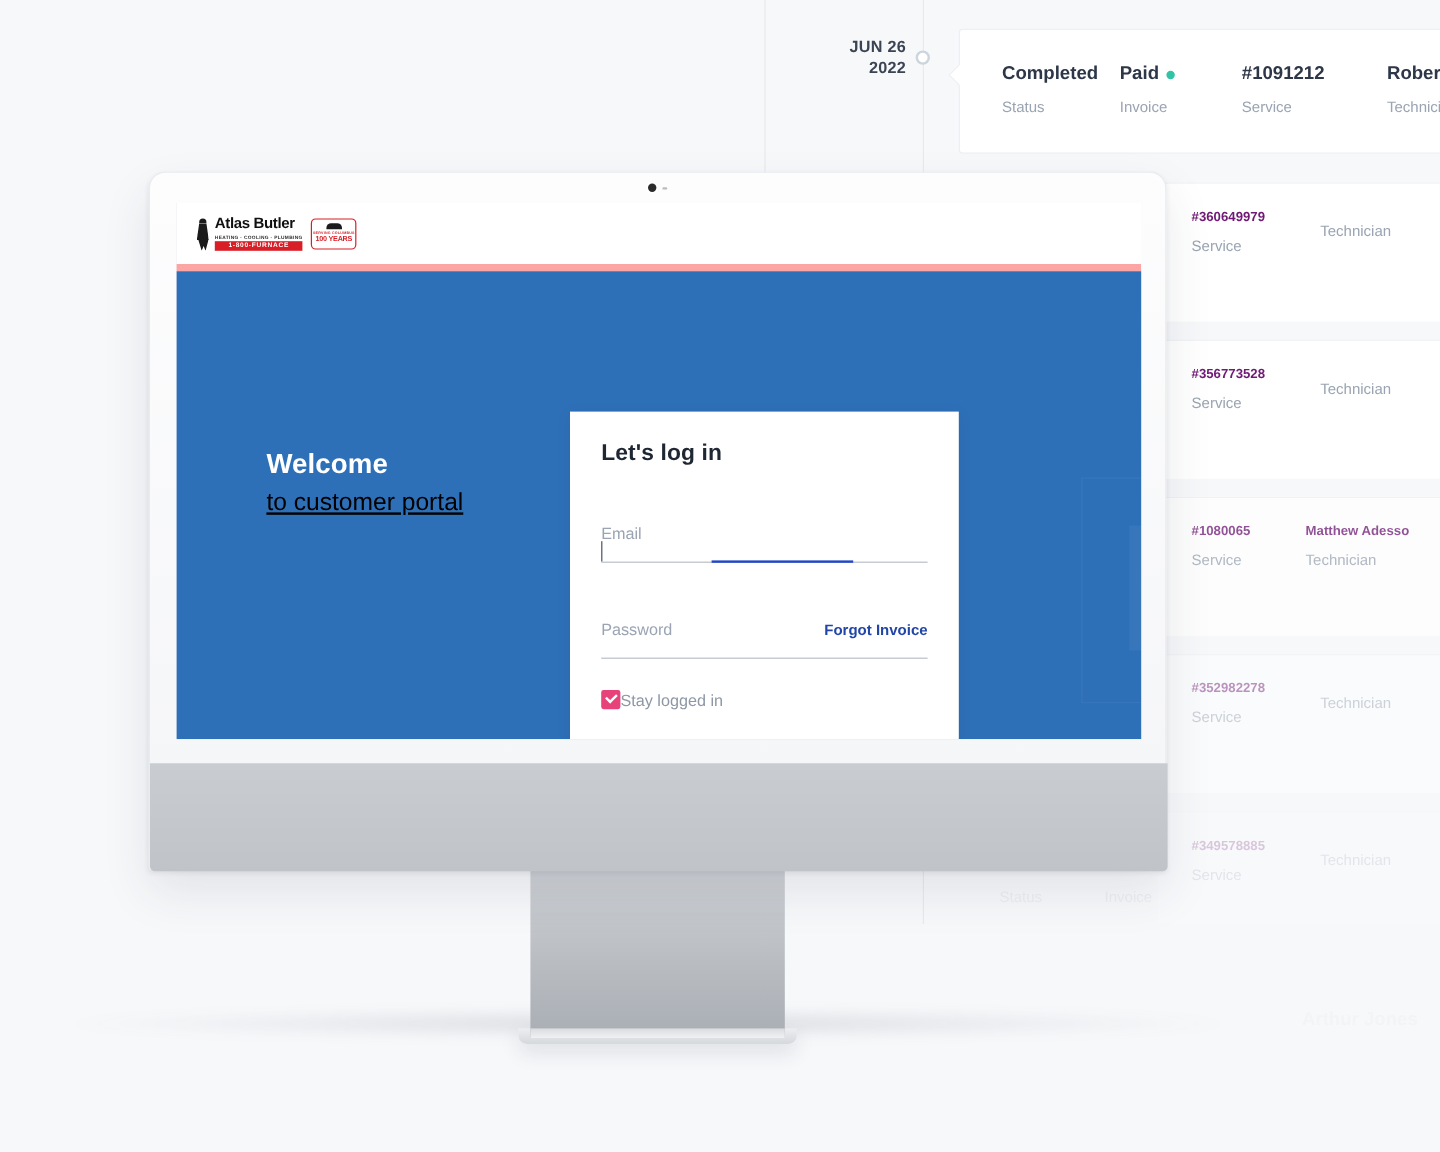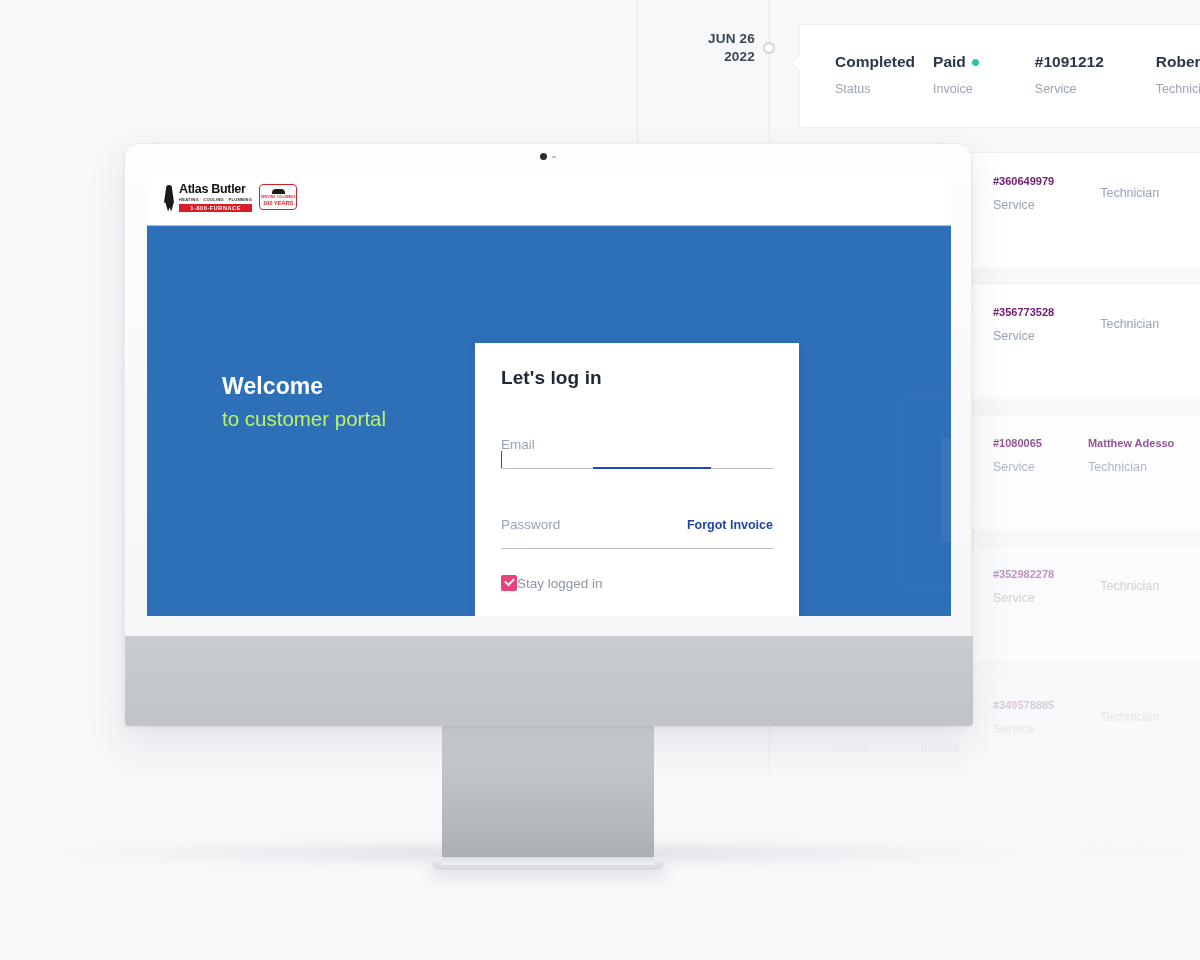--- a/index.html
+++ b/index.html
@@ -101,36 +101,36 @@
   }
   .shadow {
     position: absolute; left: 40px; top: 840px; width: 1000px; height: 26px;
     background: radial-gradient(ellipse at center, rgba(60,70,90,.16) 0%, rgba(60,70,90,0) 70%);
     filter: blur(5px);
   }
 
   
   .portal-top {
     position: absolute; left: 0; top: 0; width: 804px; height: 57px;
-    background: #fff; border-bottom: 1px solid #fca5a5;
+    background: #fff; border-bottom: 6px solid #fca5a5;
     display: flex; align-items: center; padding-left: 16px; gap: 9px;
   }
   .portal-body { position: absolute; left: 0; top: 57px; width: 960px; height: 390px;
                  background: #2e70b8; overflow: hidden; }
   .watermark {
     position: absolute; right: 62px; bottom: 74px; width: 104px; height: 104px;
     border: 22px solid rgba(255,255,255,.045);
   }
   .watermark:after {
     content:""; position:absolute; left:-62px; top:-62px; width: 186px; height: 186px;
     border: 1px solid rgba(255,255,255,.04);
   }
   .welcome { position: absolute; left: 75px; top: 147px; }
   .welcome .l1 { font-size: 23px; color: #fff; font-weight: 700; letter-spacing: .1px; }
-  .welcome .l2 { font-size: 20.5px; color: #bef264; font-weight: 400; margin-top: 7px; }
+  .welcome .l2 { font-size: 20.5px; color: #000000; font-weight: 400; margin-top: 7px; text-decoration: underline; }
 
   .login-card {
     position: absolute; left: 328px; top: 117px; width: 324px; height: 300px;
     background: #fff; box-shadow: 0 2px 10px rgba(20,40,70,.10);
     padding: 24px 26px 0 26px;
   }
   .login-card h2 { font-size: 19px; color: #1f2733; font-weight: 700; letter-spacing: .1px; }
 
   .field { position: relative; margin-top: 48px; height: 32px; }
   .field .flabel {

